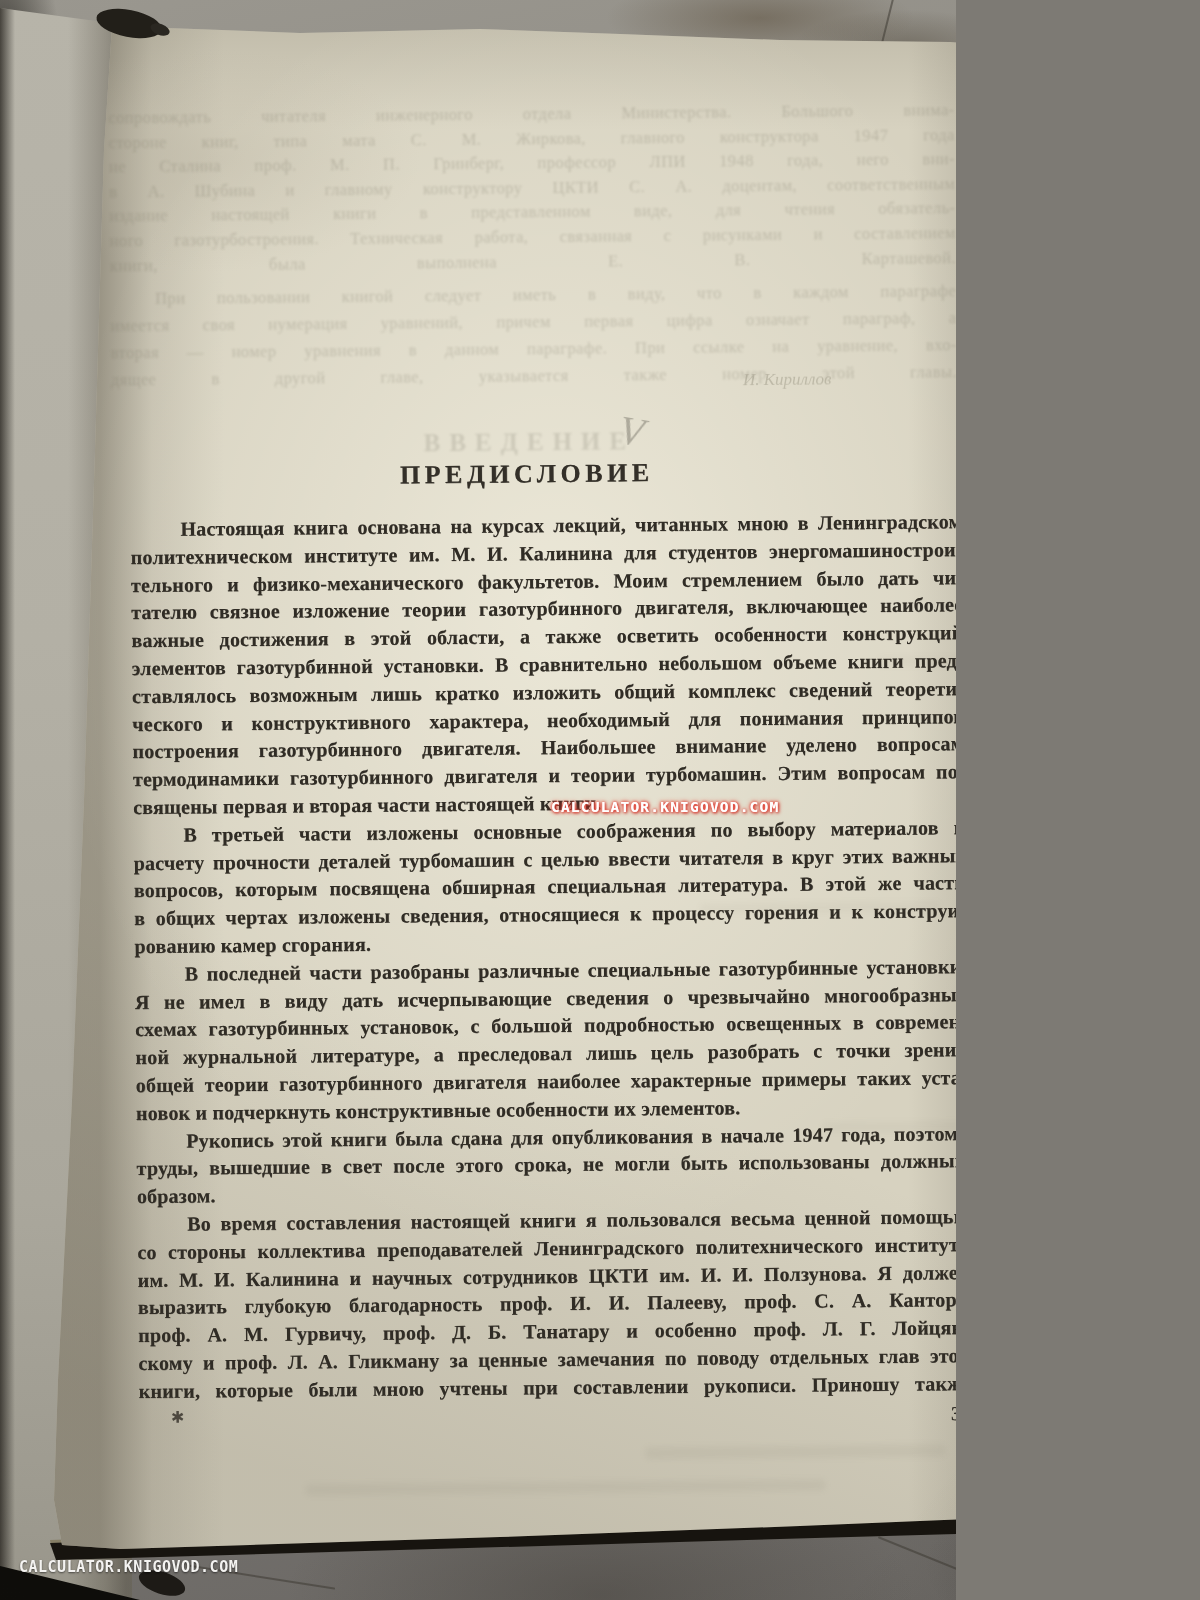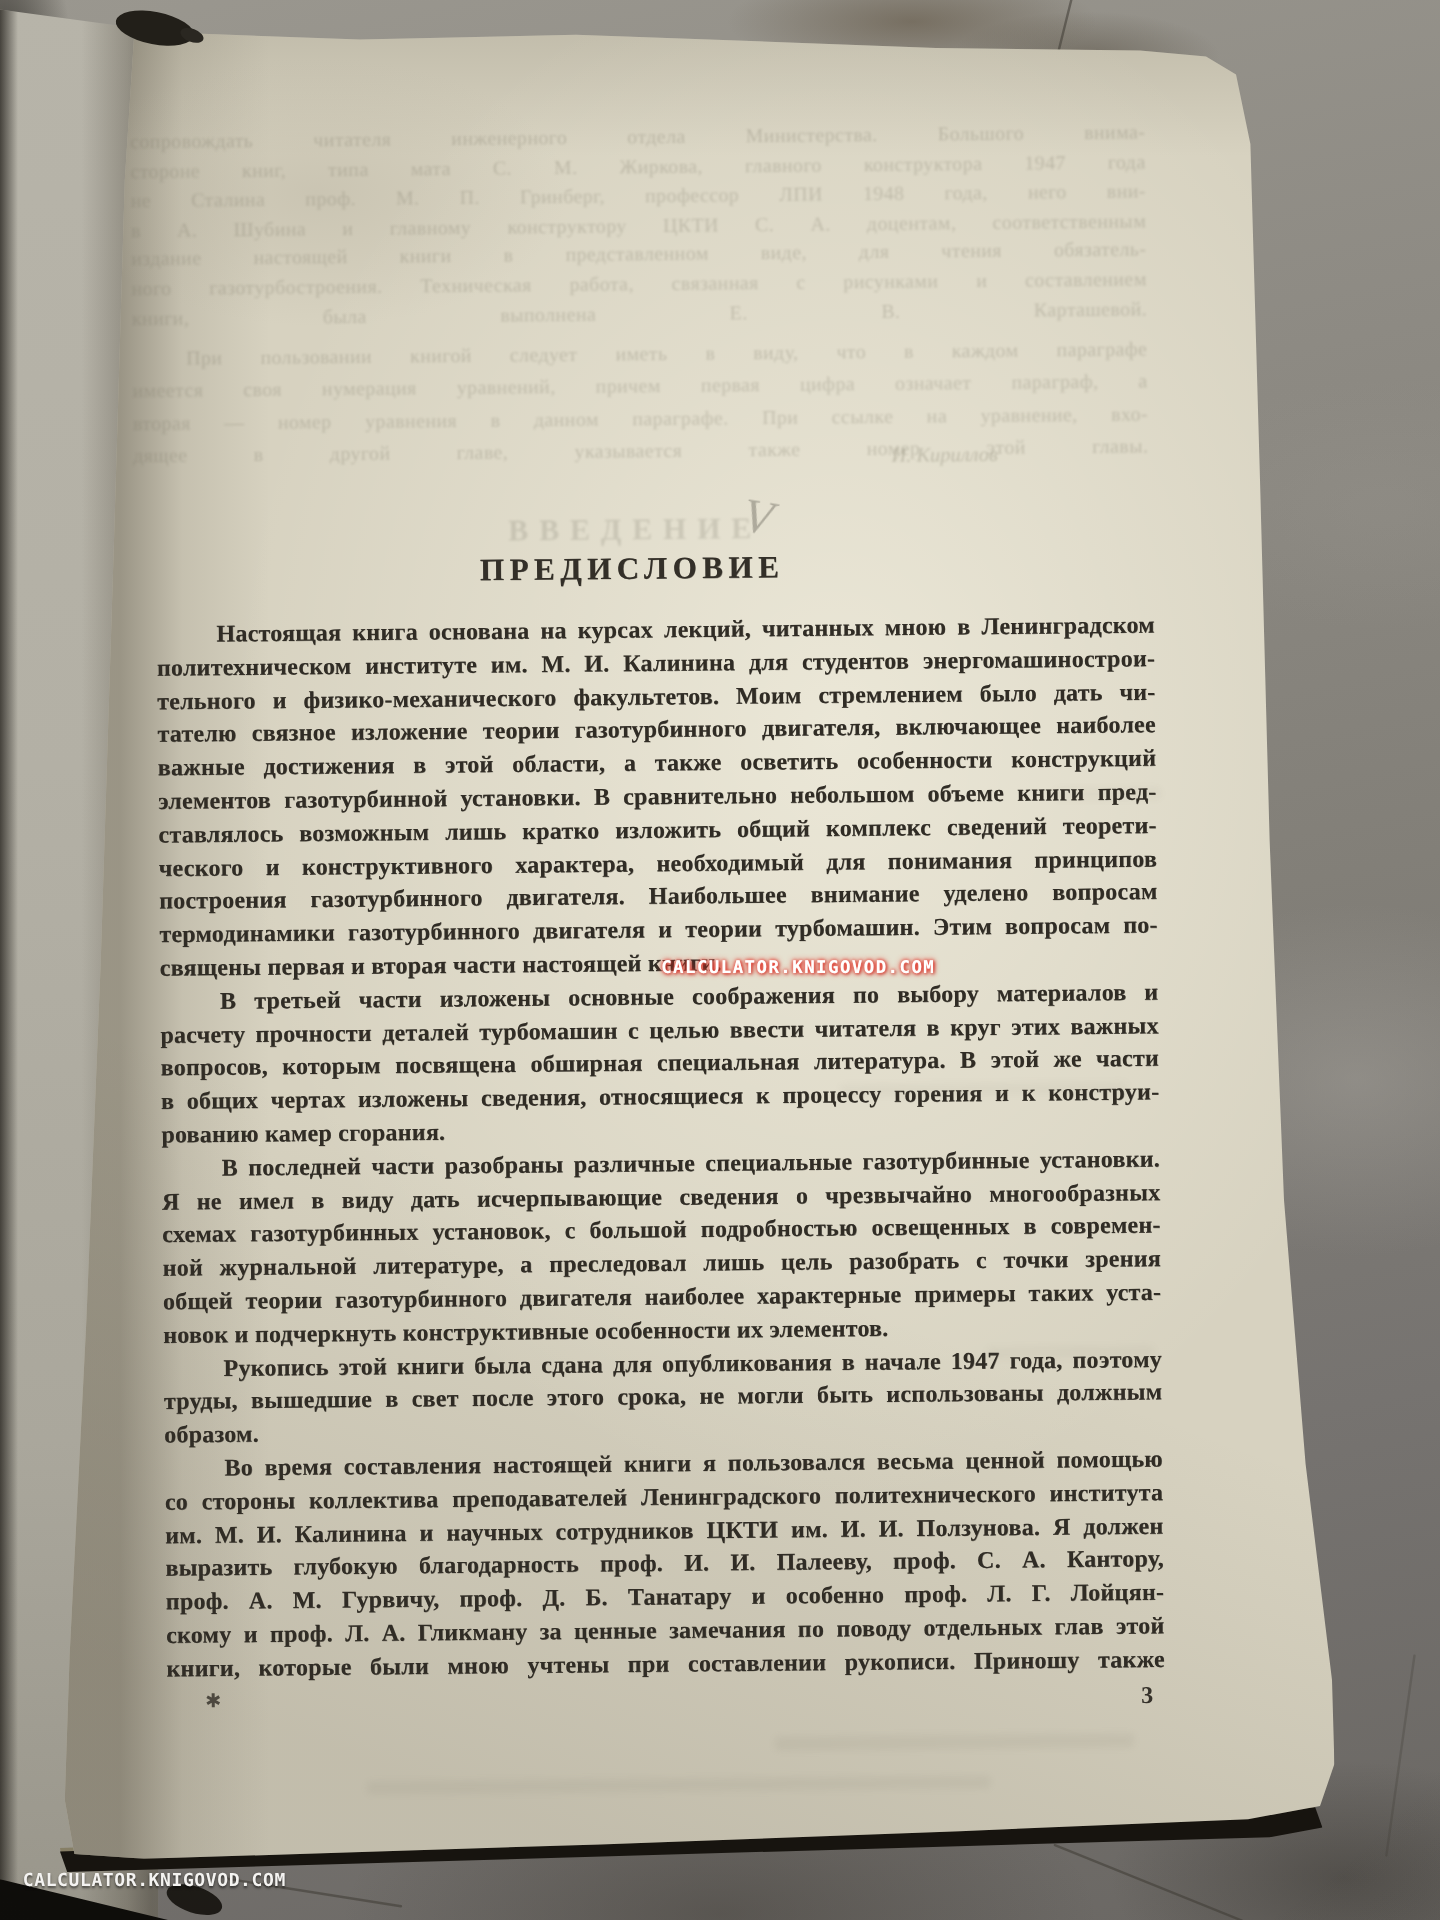--- a/index.html
+++ b/index.html
@@ -1,18 +1,18 @@
 <!DOCTYPE html>
 <html><head>
 <meta charset="utf-8">
 <style>
   html,body{margin:0;padding:0;}
   body{width:1200px;height:1600px;overflow:hidden;background:#7d7a74;
        font-family:"Liberation Serif",serif;}
-  .scene{position:relative;width:1200px;height:1600px;overflow:hidden;}
+  .scene{position:relative;width:956px;height:1600px;overflow:hidden;}
 
   
   .table{position:absolute;inset:0;
     background:
       radial-gradient(90px 260px at 0px 90px, rgba(22,20,16,.85), transparent 70%),
       radial-gradient(220px 60px at 760px 18px, rgba(94,82,64,.55), transparent 70%),
       radial-gradient(160px 55px at 905px 48px, rgba(84,76,62,.5), transparent 70%),
       radial-gradient(300px 210px at 1130px 900px, rgba(178,175,168,.35), transparent 70%),
       radial-gradient(260px 150px at 1150px 420px, rgba(152,149,142,.3), transparent 70%),
       radial-gradient(420px 170px at 600px 1595px, rgba(58,54,48,.4), transparent 75%),

